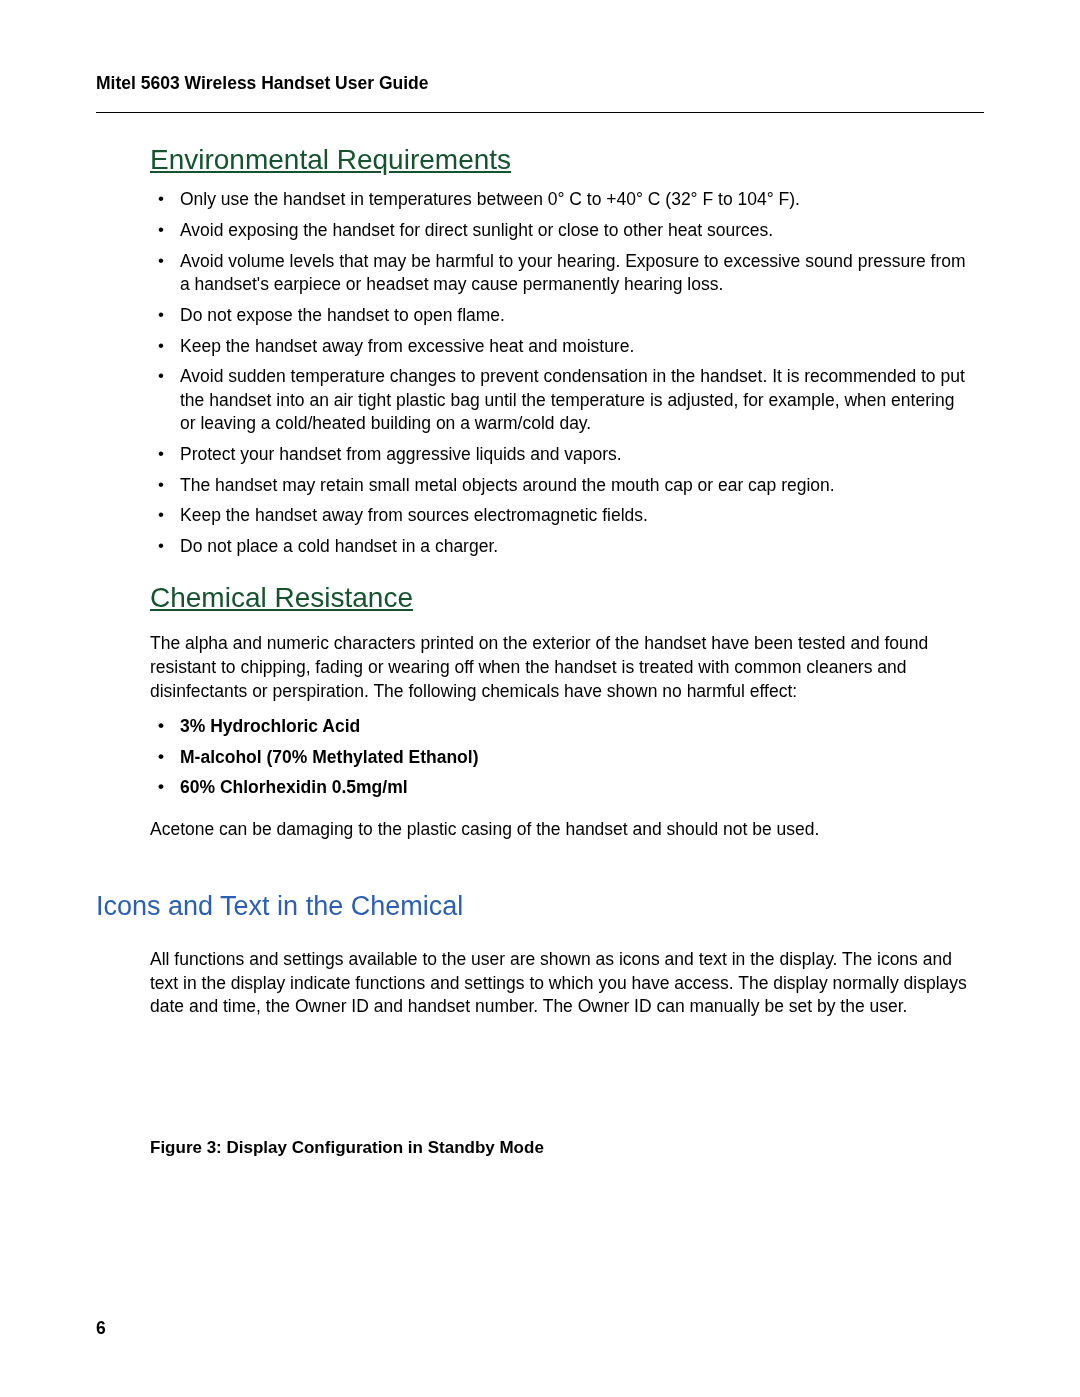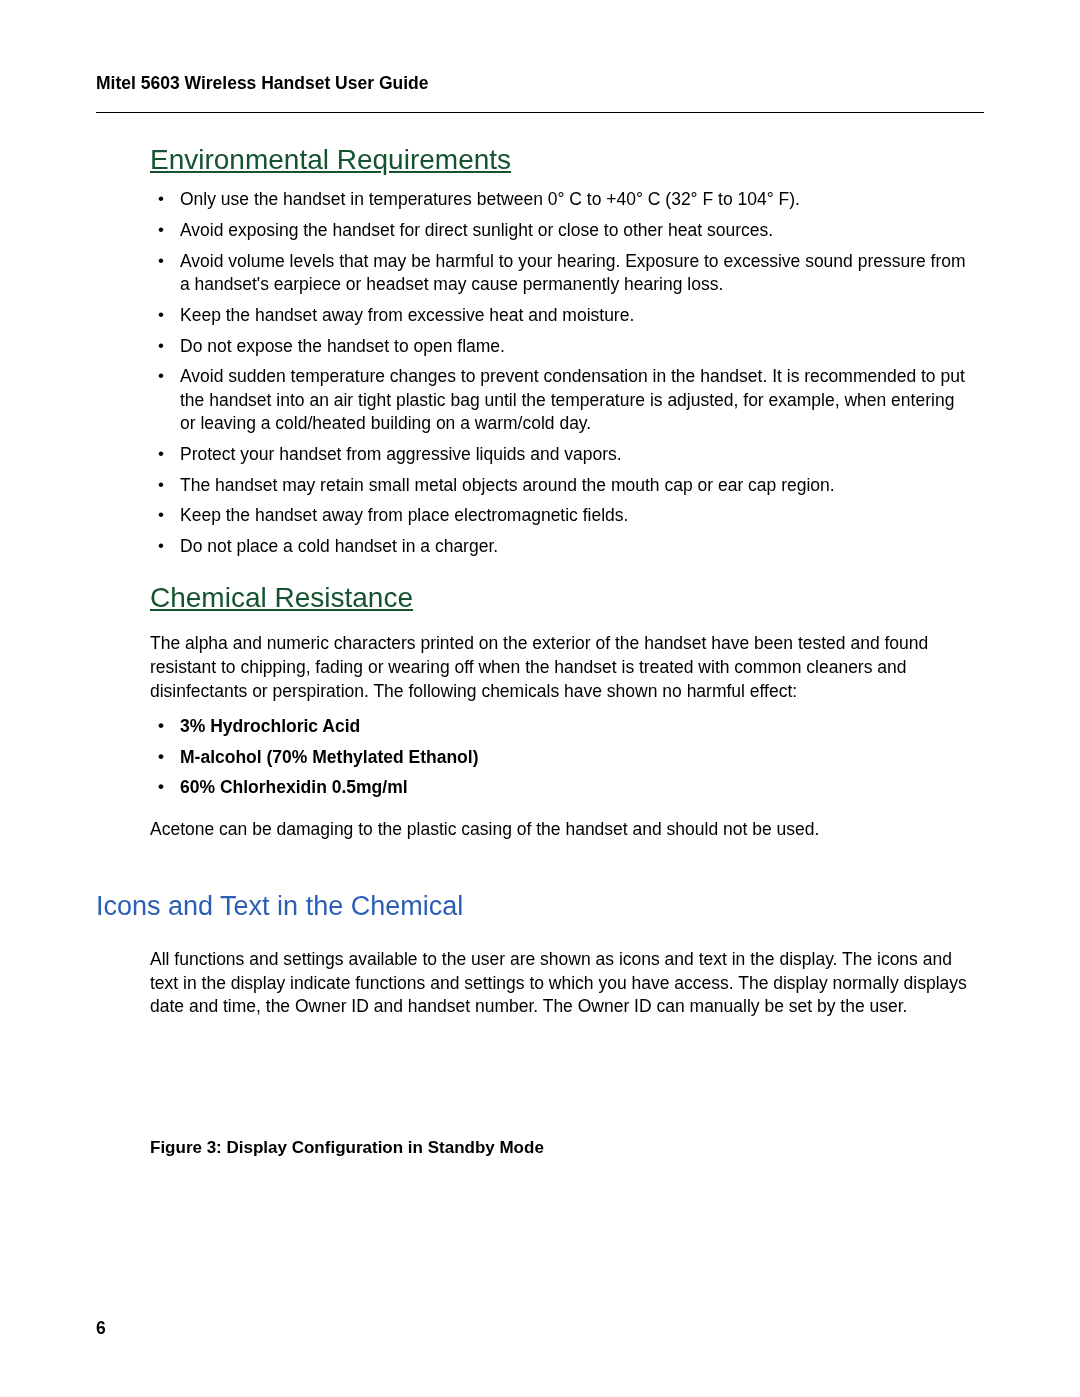--- a/index.html
+++ b/index.html
@@ -87,26 +87,26 @@
 
   <div class="header-title">Mitel 5603 Wireless Handset User Guide</div>
   <hr class="header-rule">
 
   <div class="content-block">
     <div class="subheading">Environmental Requirements</div>
     <ul class="bullet-list">
       <li>Only use the handset in temperatures between 0° C to +40° C (32° F to 104° F).</li>
       <li>Avoid exposing the handset for direct sunlight or close to other heat sources.</li>
       <li>Avoid volume levels that may be harmful to your hearing. Exposure to excessive sound pressure from a handset's earpiece or headset may cause permanently hearing loss.</li>
+      <li>Do not expose the handset to open flame.</li>
       <li>Keep the handset away from excessive heat and moisture.</li>
-      <li>Do not expose the handset to open flame.</li>
       <li>Avoid sudden temperature changes to prevent condensation in the handset. It is recommended to put the handset into an air tight plastic bag until the temperature is adjusted, for example, when entering or leaving a cold/heated building on a warm/cold day.</li>
       <li>Protect your handset from aggressive liquids and vapors.</li>
       <li>The handset may retain small metal objects around the mouth cap or ear cap region.</li>
-      <li>Keep the handset away from place electromagnetic fields.</li>
+      <li>Keep the handset away from sources electromagnetic fields.</li>
       <li>Do not place a cold handset in a charger.</li>
     </ul>
 
     <div class="subheading">Chemical Resistance</div>
     <div class="para chemres-intro">The alpha and numeric characters printed on the exterior of the handset have been tested and found resistant to chipping, fading or wearing off when the handset is treated with common cleaners and disinfectants or perspiration. The following chemicals have shown no harmful effect:</div>
     <ul class="bullet-list" style="margin-bottom:4px;font-weight:bold;">
       <li>3% Hydrochloric Acid</li>
       <li>M-alcohol (70% Methylated Ethanol)</li>
       <li>60% Chlorhexidin 0.5mg/ml</li>
     </ul>

